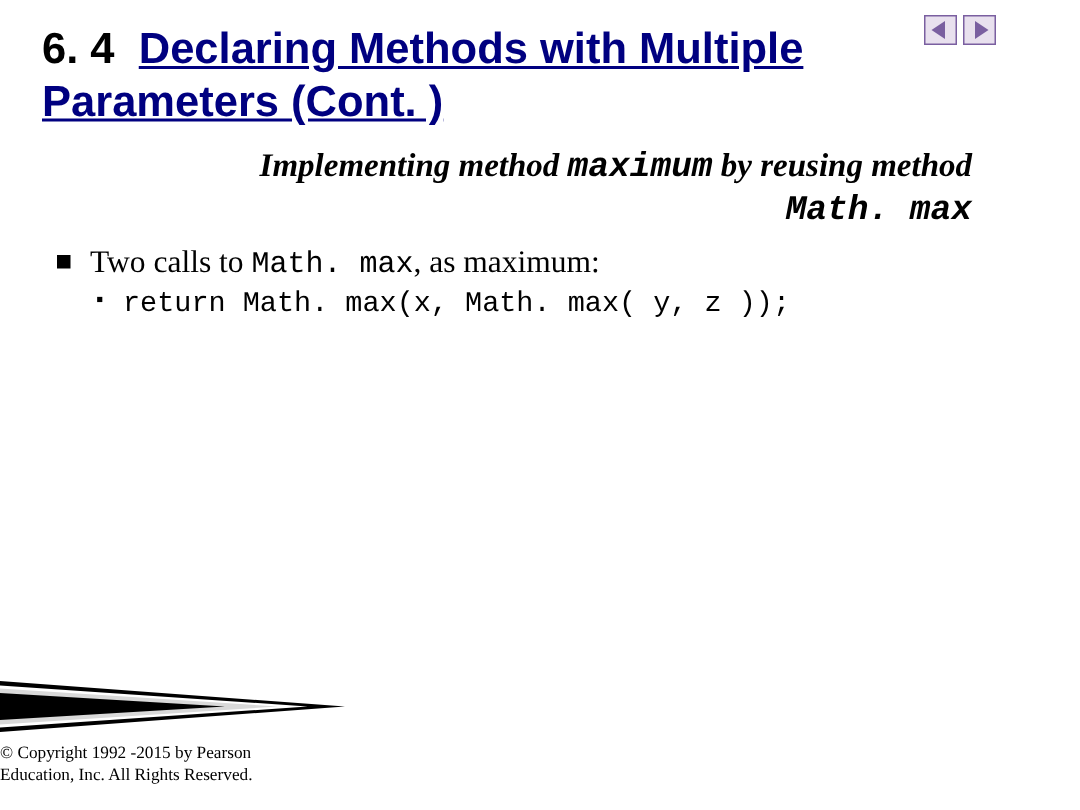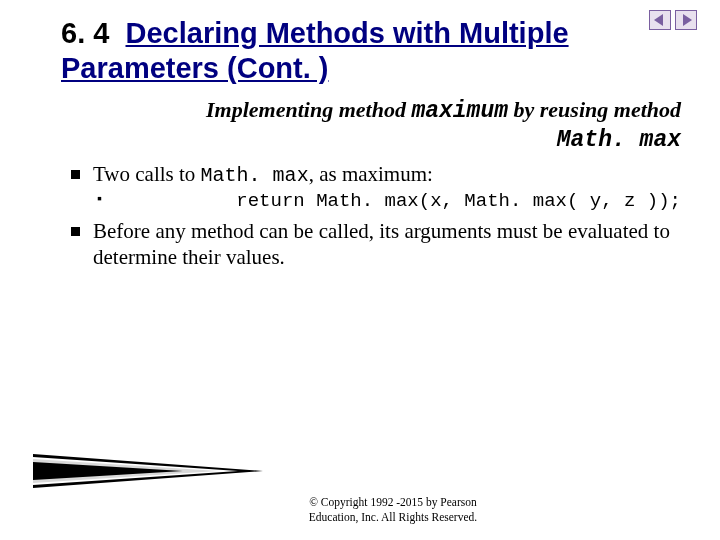--- a/index.html
+++ b/index.html
@@ -12,21 +12,20 @@
     color: #000;
     overflow: hidden;
     position: relative;
   }
   .slide {
     position: relative;
     width: 676px;
     height: 540px;
     box-sizing: border-box;
     padding: 14px 28px 0 28px;
-    margin-left: 33px;
   }
   .nav-arrows {
     position: absolute;
     top: 10px;
     right: 12px;
     display: flex;
     gap: 4px;
   }
   .nav-arrow {
     width: 22px;
@@ -92,21 +91,20 @@
     background: #000;
   }
   .mono {
     font-family: "Consolas","Courier New",monospace;
     font-size: 20px;
   }
   ul.sub {
     list-style: none;
     margin: 2px 0 4px 0;
     padding: 0;
-    text-align: right;
   }
   ul.sub > li {
     position: relative;
     padding-left: 22px;
     font-family: "Consolas","Courier New",monospace;
     font-size: 19px;
   }
   ul.sub > li::before {
     content: "▪";
     position: absolute;
@@ -122,21 +120,20 @@
     bottom: 52px;
     width: 230px;
     height: 34px;
     pointer-events: none;
   }
   .footer {
     position: absolute;
     bottom: 16px;
     left: 0;
     width: 720px;
-    text-align: center;
     font-size: 11.5px;
     font-family: "Times New Roman", Times, serif;
     line-height: 1.25;
     color: #000;
   }
 </style>
 </head>
 <body>
 
 <div class="slide">
@@ -163,21 +160,20 @@
 
   <div class="subtitle">
     <span>Implementing method </span><span class="code-boldit">maximum</span><span> by reusing method </span><br><span class="code-boldit">Math. max</span>
   </div>
 
   <div class="content">
     <ul class="main" id="main-list">
         <li><span>Two calls to </span><span class="mono">Math. max</span><span>, as maximum:</span><ul class="sub">
             <li>return Math. max(x, Math. max( y, z ));</li>
           </ul></li>
-        <li><span>Before any method can be called, its arguments must be evaluated to determine their values.</span></li>
       </ul>
   </div>
 
   <svg class="wedge" viewBox="0 0 230 34" preserveAspectRatio="none">
     <polygon points="0,0 230,17 0,34" fill="#000"></polygon>
     <polygon points="0,3 205,17 0,31" fill="#fff"></polygon>
     <polygon points="0,5 185,17 0,29" fill="#d9d9d9"></polygon>
     <polygon points="0,8 150,17 0,26" fill="#000"></polygon>
   </svg>
 

